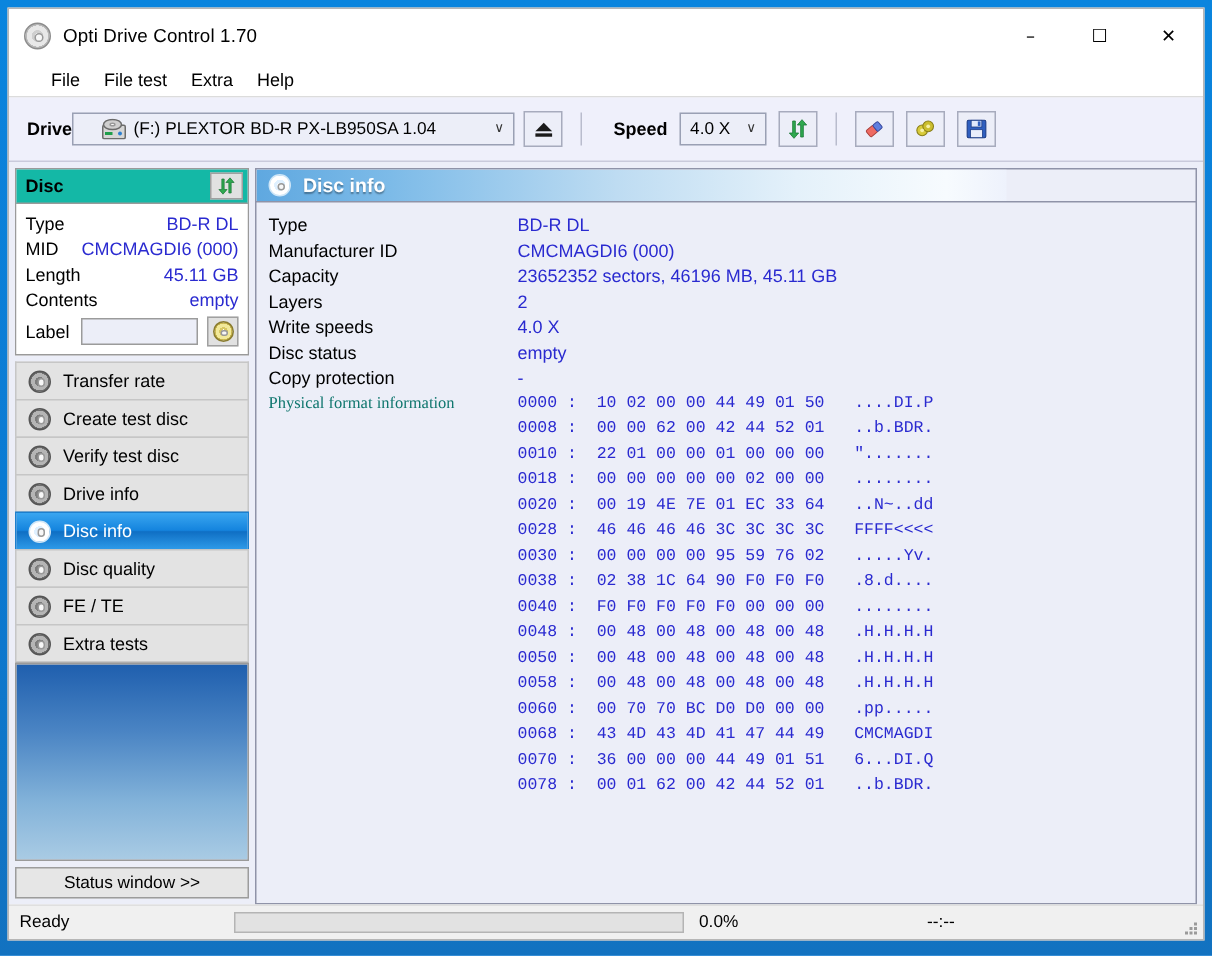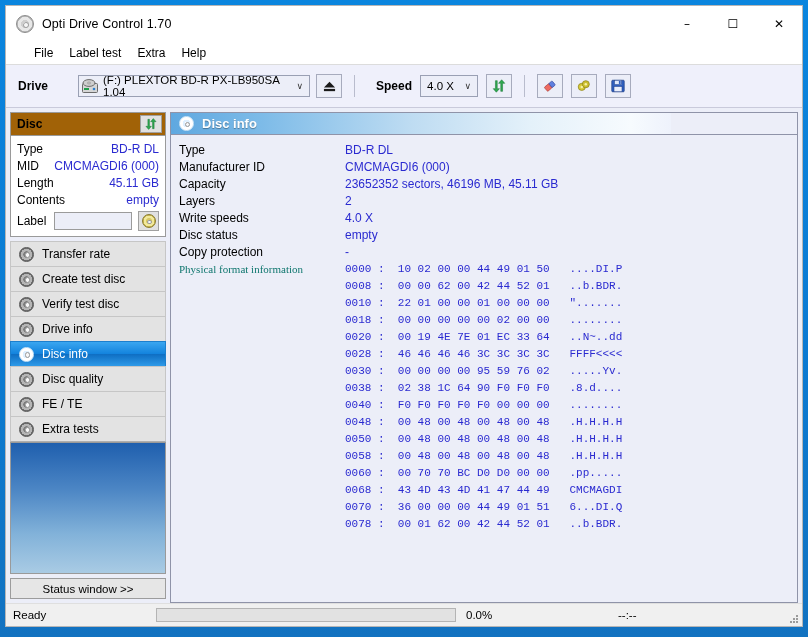--- a/index.html
+++ b/index.html
@@ -81,21 +81,21 @@
     display: flex; align-items: center;
     font-size: 11.5px; color: #000;
     box-sizing: border-box;
     position: relative;
   }
   .combo .caret {
     margin-left: auto; margin-right: 6px;
     font-size: 9px; color: #333;
     font-family: "DejaVu Sans", sans-serif;
   }
-  #drive-combo { width: 232px; margin-left: 30px; padding-left: 0; }
+  #drive-combo { width: 295px; padding-left: 16px; }
   #speed-combo { width: 58px; margin-left: 8px; padding-left: 6px; }
   .tb-btn {
     width: 26px; height: 24px;
     border: 1px solid #a7abbd;
     background: #eceef8;
     box-sizing: border-box;
     display: flex; align-items: center; justify-content: center;
     margin-left: 8px;
     position: relative;
   }
@@ -122,21 +122,21 @@
     display: flex; flex-direction: column;
     margin-right: 4px;
   }
   .disc-box {
     border: 1px solid #9a9a9a;
     background: #fff;
     box-sizing: border-box;
   }
   .disc-head {
     height: 22px;
-    background: #a16207;
+    background: #14b8a6;
     border-bottom: 1px solid #9a9a9a;
     display: flex; align-items: center;
     padding: 0 3px 0 6px;
   }
   .disc-head-title { font-size: 12px; font-weight: bold; color: #000; }
   .mini-btn {
     width: 22px; height: 18px;
     margin-left: auto;
     border: 1px solid #a0a0a0;
     background: #e1e1e1;
@@ -333,21 +333,21 @@
       <div class="title-text">Opti Drive Control 1.70</div>
       <div class="wbtns">
         <div class="wbtn">–</div>
         <div class="wbtn">☐</div>
         <div class="wbtn close">✕</div>
       </div>
     </div>
 
     <div class="menubar">
       <div class="menuitem">File</div>
-      <div class="menuitem">Label test</div>
+      <div class="menuitem">File test</div>
       <div class="menuitem">Extra</div>
       <div class="menuitem">Help</div>
     </div>
 
     <div class="toolbar">
       <div class="tb-label">Drive</div>
 
       <div class="combo" id="drive-combo">
         <div class="drive-icon">
           <svg viewBox="0 0 16 14" width="16" height="14">

